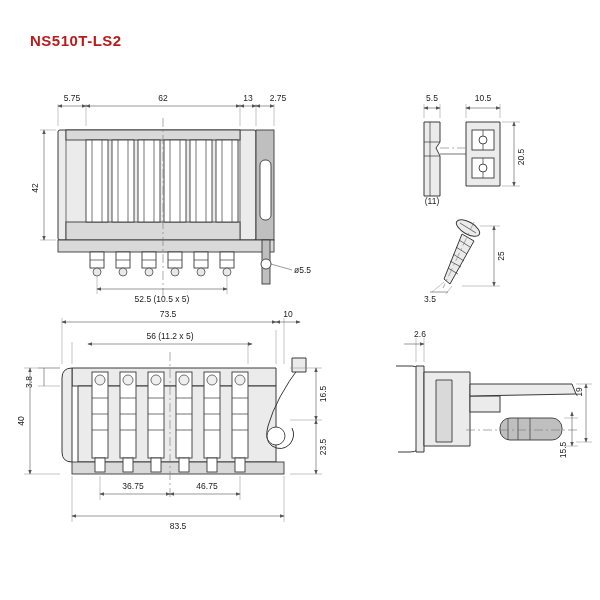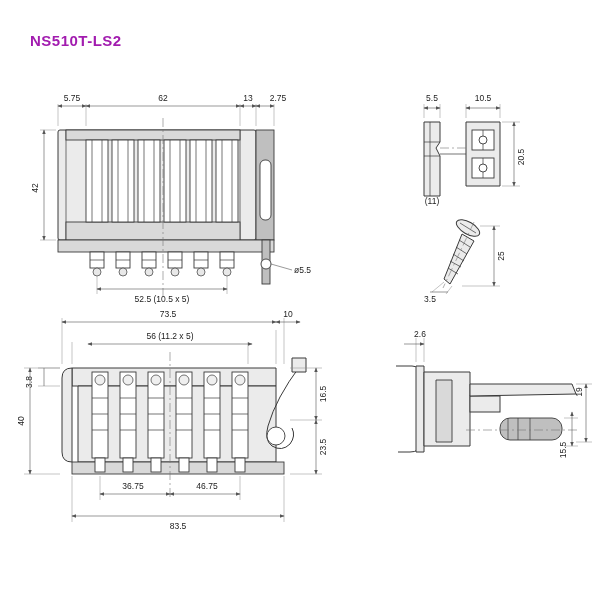--- a/index.html
+++ b/index.html
@@ -11,21 +11,21 @@
     overflow:hidden;
     position:relative;
   }
   #root{position:relative;width:600px;height:600px;}
   .title{
     position:absolute;
     left:30px;top:32px;
     font-size:15px;
     font-weight:bold;
     letter-spacing:0.5px;
-    color:#a21caf;
+    color:#b91c1c;
   }
   svg{position:absolute;left:0;top:0;}
   .dimtxt{font-family:"Liberation Sans", sans-serif;font-size:8.5px;fill:#222;}
 </style>
 </head>
 <body>
 
 <div id="root">
 
   <div class="title">NS510T-LS2</div>

